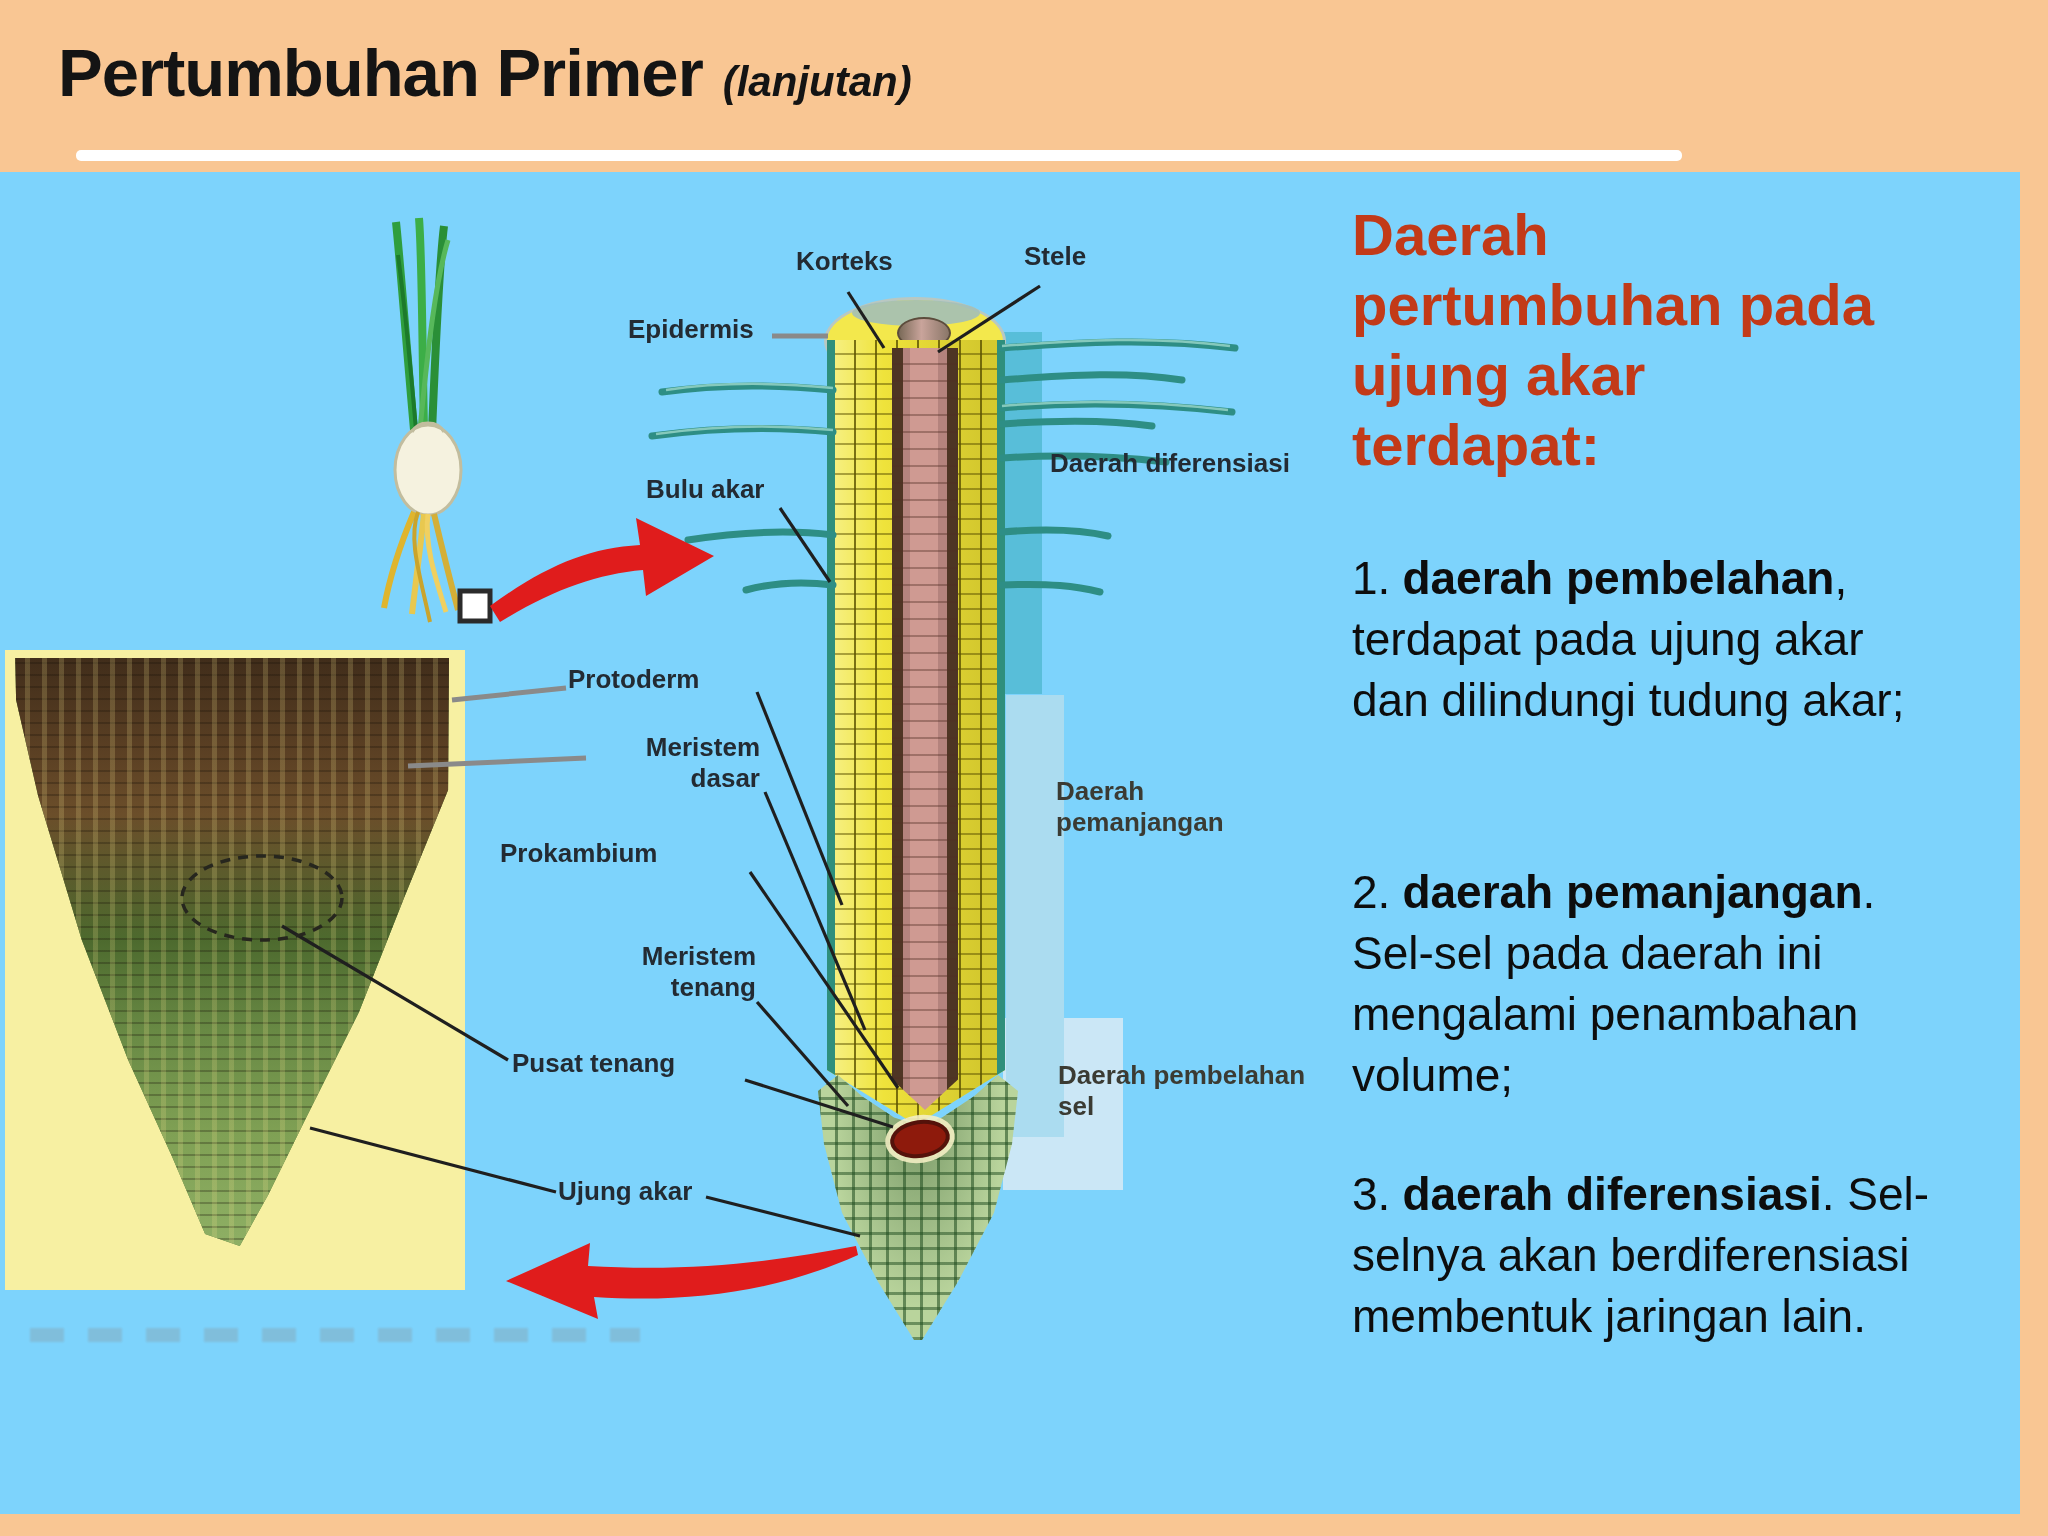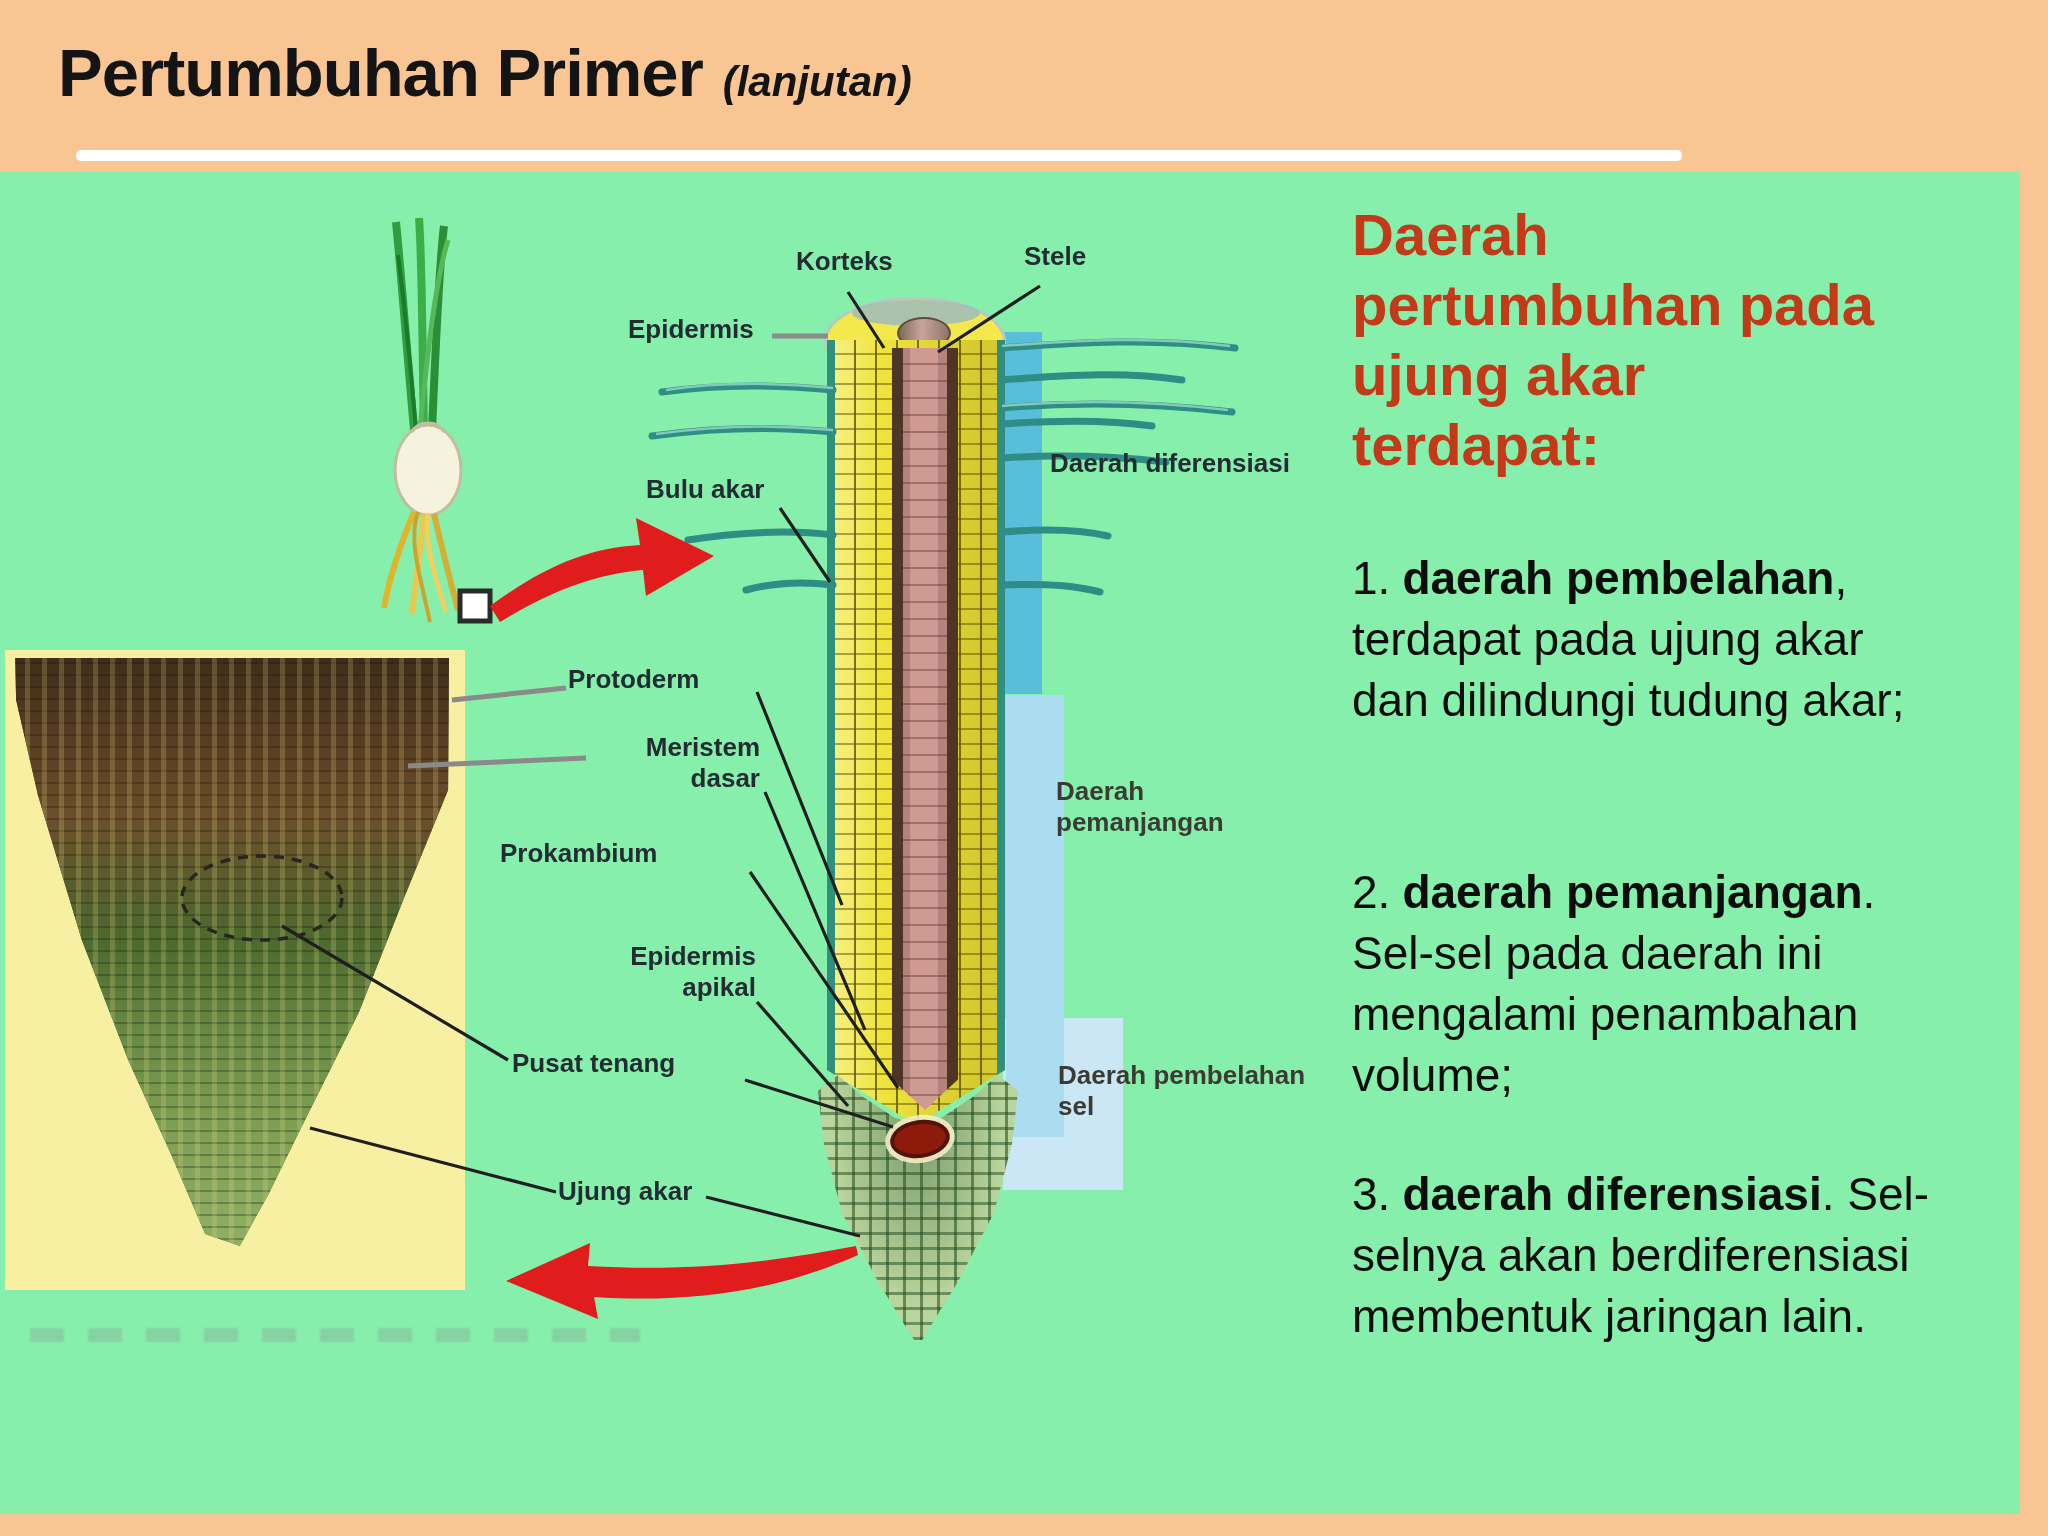--- a/index.html
+++ b/index.html
@@ -1,16 +1,16 @@
 <!DOCTYPE html>
 <html><head>
 <meta charset="utf-8">
 <style>
   html,body{margin:0;padding:0;background:#ffffff;}
-  #slide{position:relative;width:2048px;height:1536px;background:#86efac;overflow:hidden;
+  #slide{position:relative;width:2048px;height:1536px;background:#7dd3fc;overflow:hidden;
          font-family:"Liberation Sans",sans-serif;}
 
   
   .header{position:absolute;left:0;top:0;width:2048px;height:172px;background:#F9C693;}
   .title{position:absolute;left:58px;top:34px;font-size:67px;font-weight:700;color:#141414;letter-spacing:-1px;}
   .title-suffix{font-size:42px;font-style:italic;font-weight:700;margin-left:20px;letter-spacing:0;}
   .underline{position:absolute;left:76px;top:150px;width:1606px;height:11px;background:#ffffff;border-radius:5px;}
   .right-stripe{position:absolute;right:0;top:0;width:28px;height:1536px;background:#F9C693;}
   .bottom-stripe{position:absolute;left:0;bottom:0;width:2048px;height:22px;background:#F9C693;}
 
@@ -183,21 +183,21 @@
   </svg>
 
   <div class="lbl" id="lbl-korteks">Korteks</div>
   <div class="lbl" id="lbl-stele">Stele</div>
   <div class="lbl" id="lbl-epidermis">Epidermis</div>
   <div class="lbl" id="lbl-bulu-akar">Bulu akar</div>
   <div class="lbl" id="lbl-daerah-diferensiasi">Daerah diferensiasi</div>
   <div class="lbl" id="lbl-protoderm">Protoderm</div>
   <div class="lbl wrap" id="lbl-meristem-dasar">Meristem dasar</div>
   <div class="lbl" id="lbl-prokambium">Prokambium</div>
-  <div class="lbl wrap" id="lbl-meristem-apikal">Epidermis apikal</div>
+  <div class="lbl wrap" id="lbl-meristem-apikal">Meristem tenang</div>
   <div class="lbl" id="lbl-pusat-tenang">Pusat tenang</div>
   <div class="lbl" id="lbl-ujung-akar">Ujung akar</div>
   <div class="lbl left2" id="lbl-daerah-pemanjangan">Daerah pemanjangan</div>
   <div class="lbl left2" id="lbl-daerah-pembelahan">Daerah pembelahan sel</div>
 
   <div class="rp-heading">
     <div>Daerah</div>
     <div>pertumbuhan pada</div>
     <div>ujung akar</div>
     <div>terdapat:</div>

